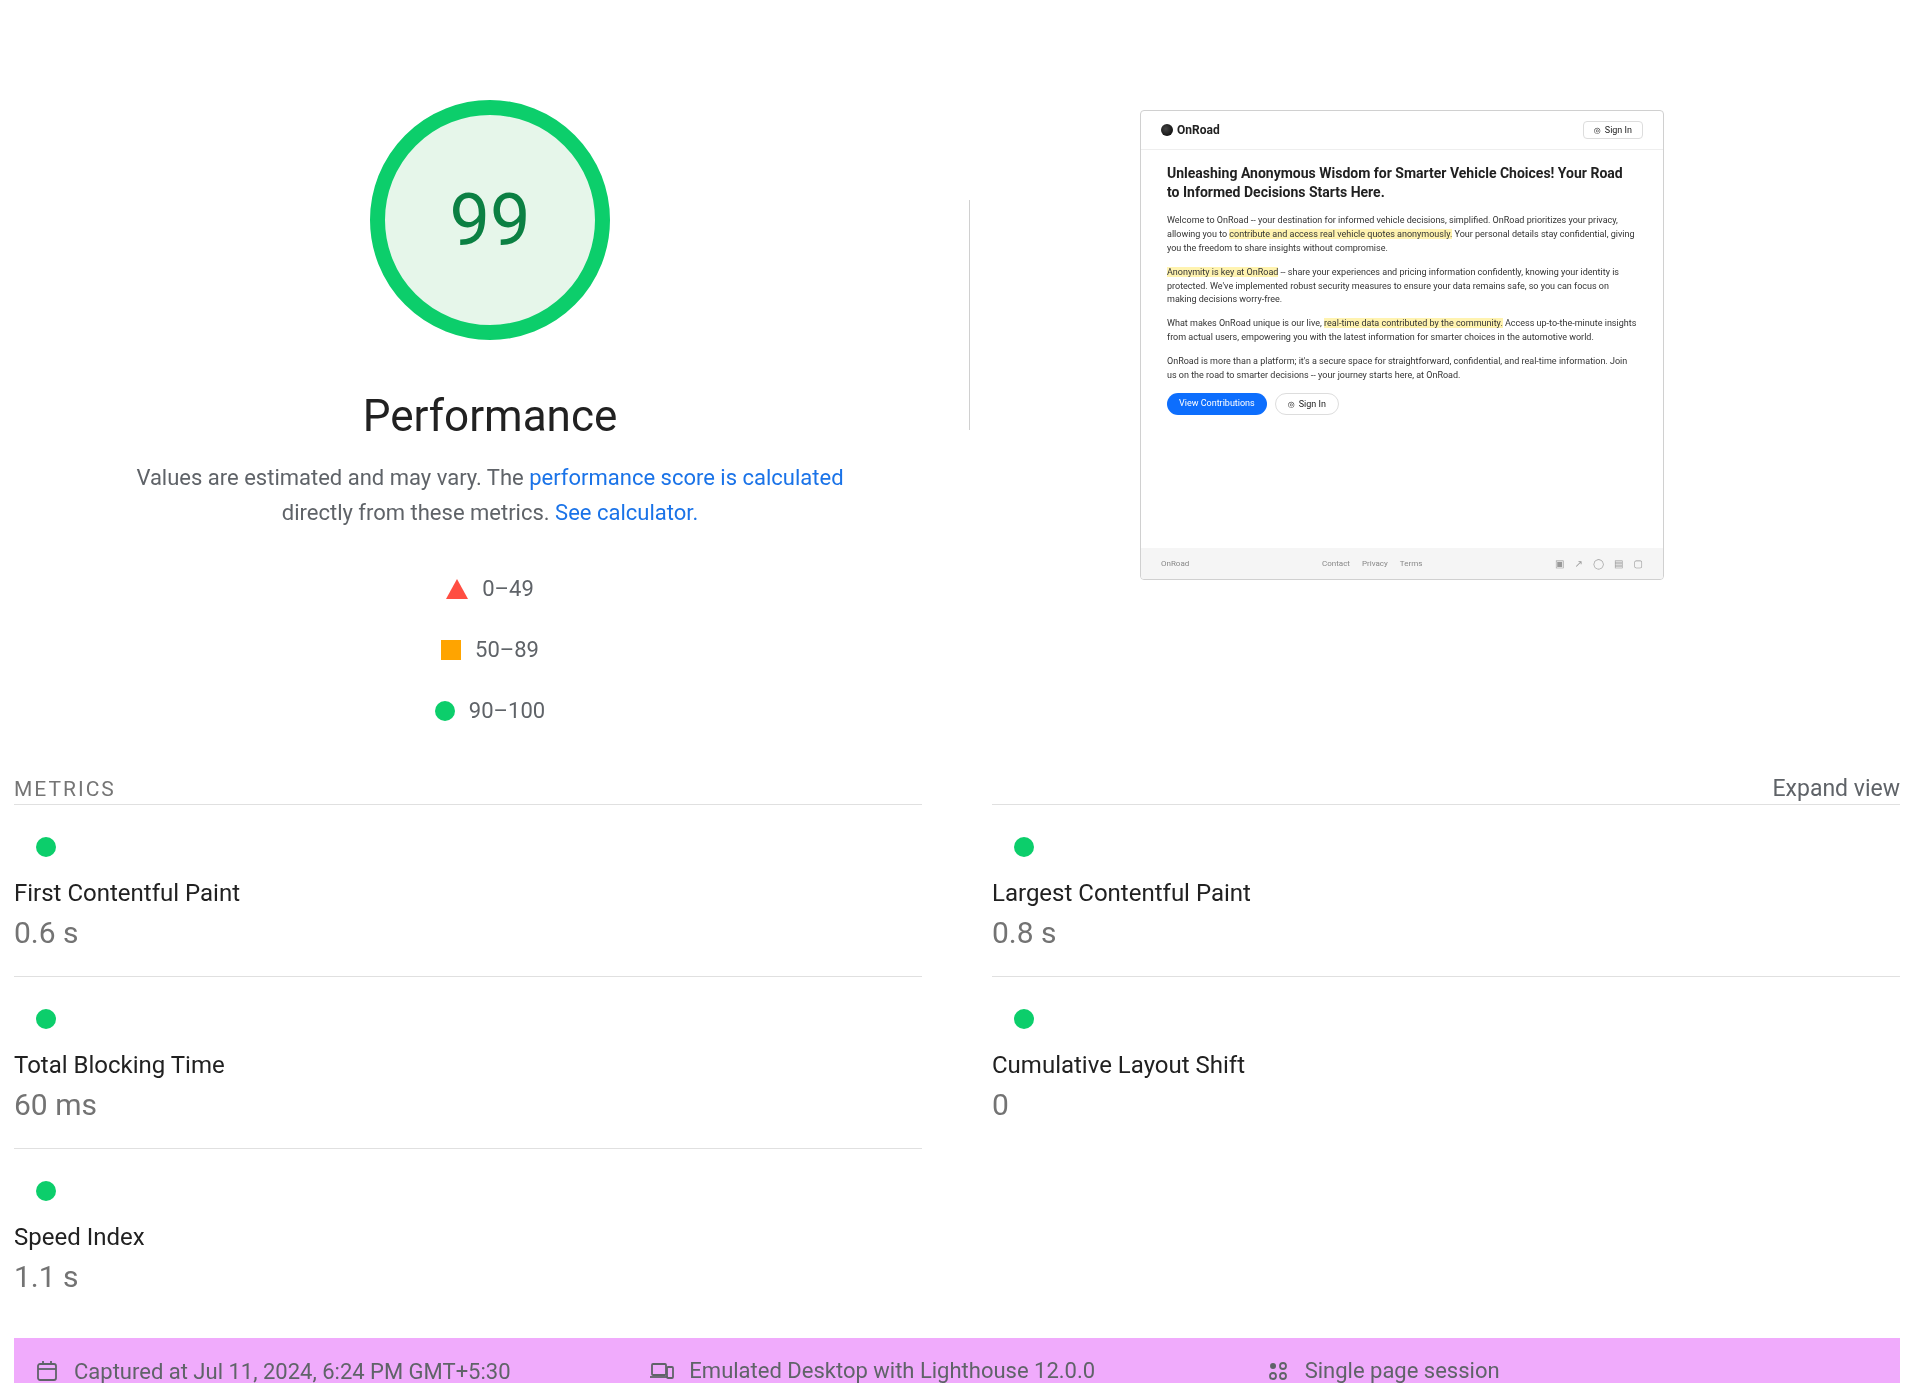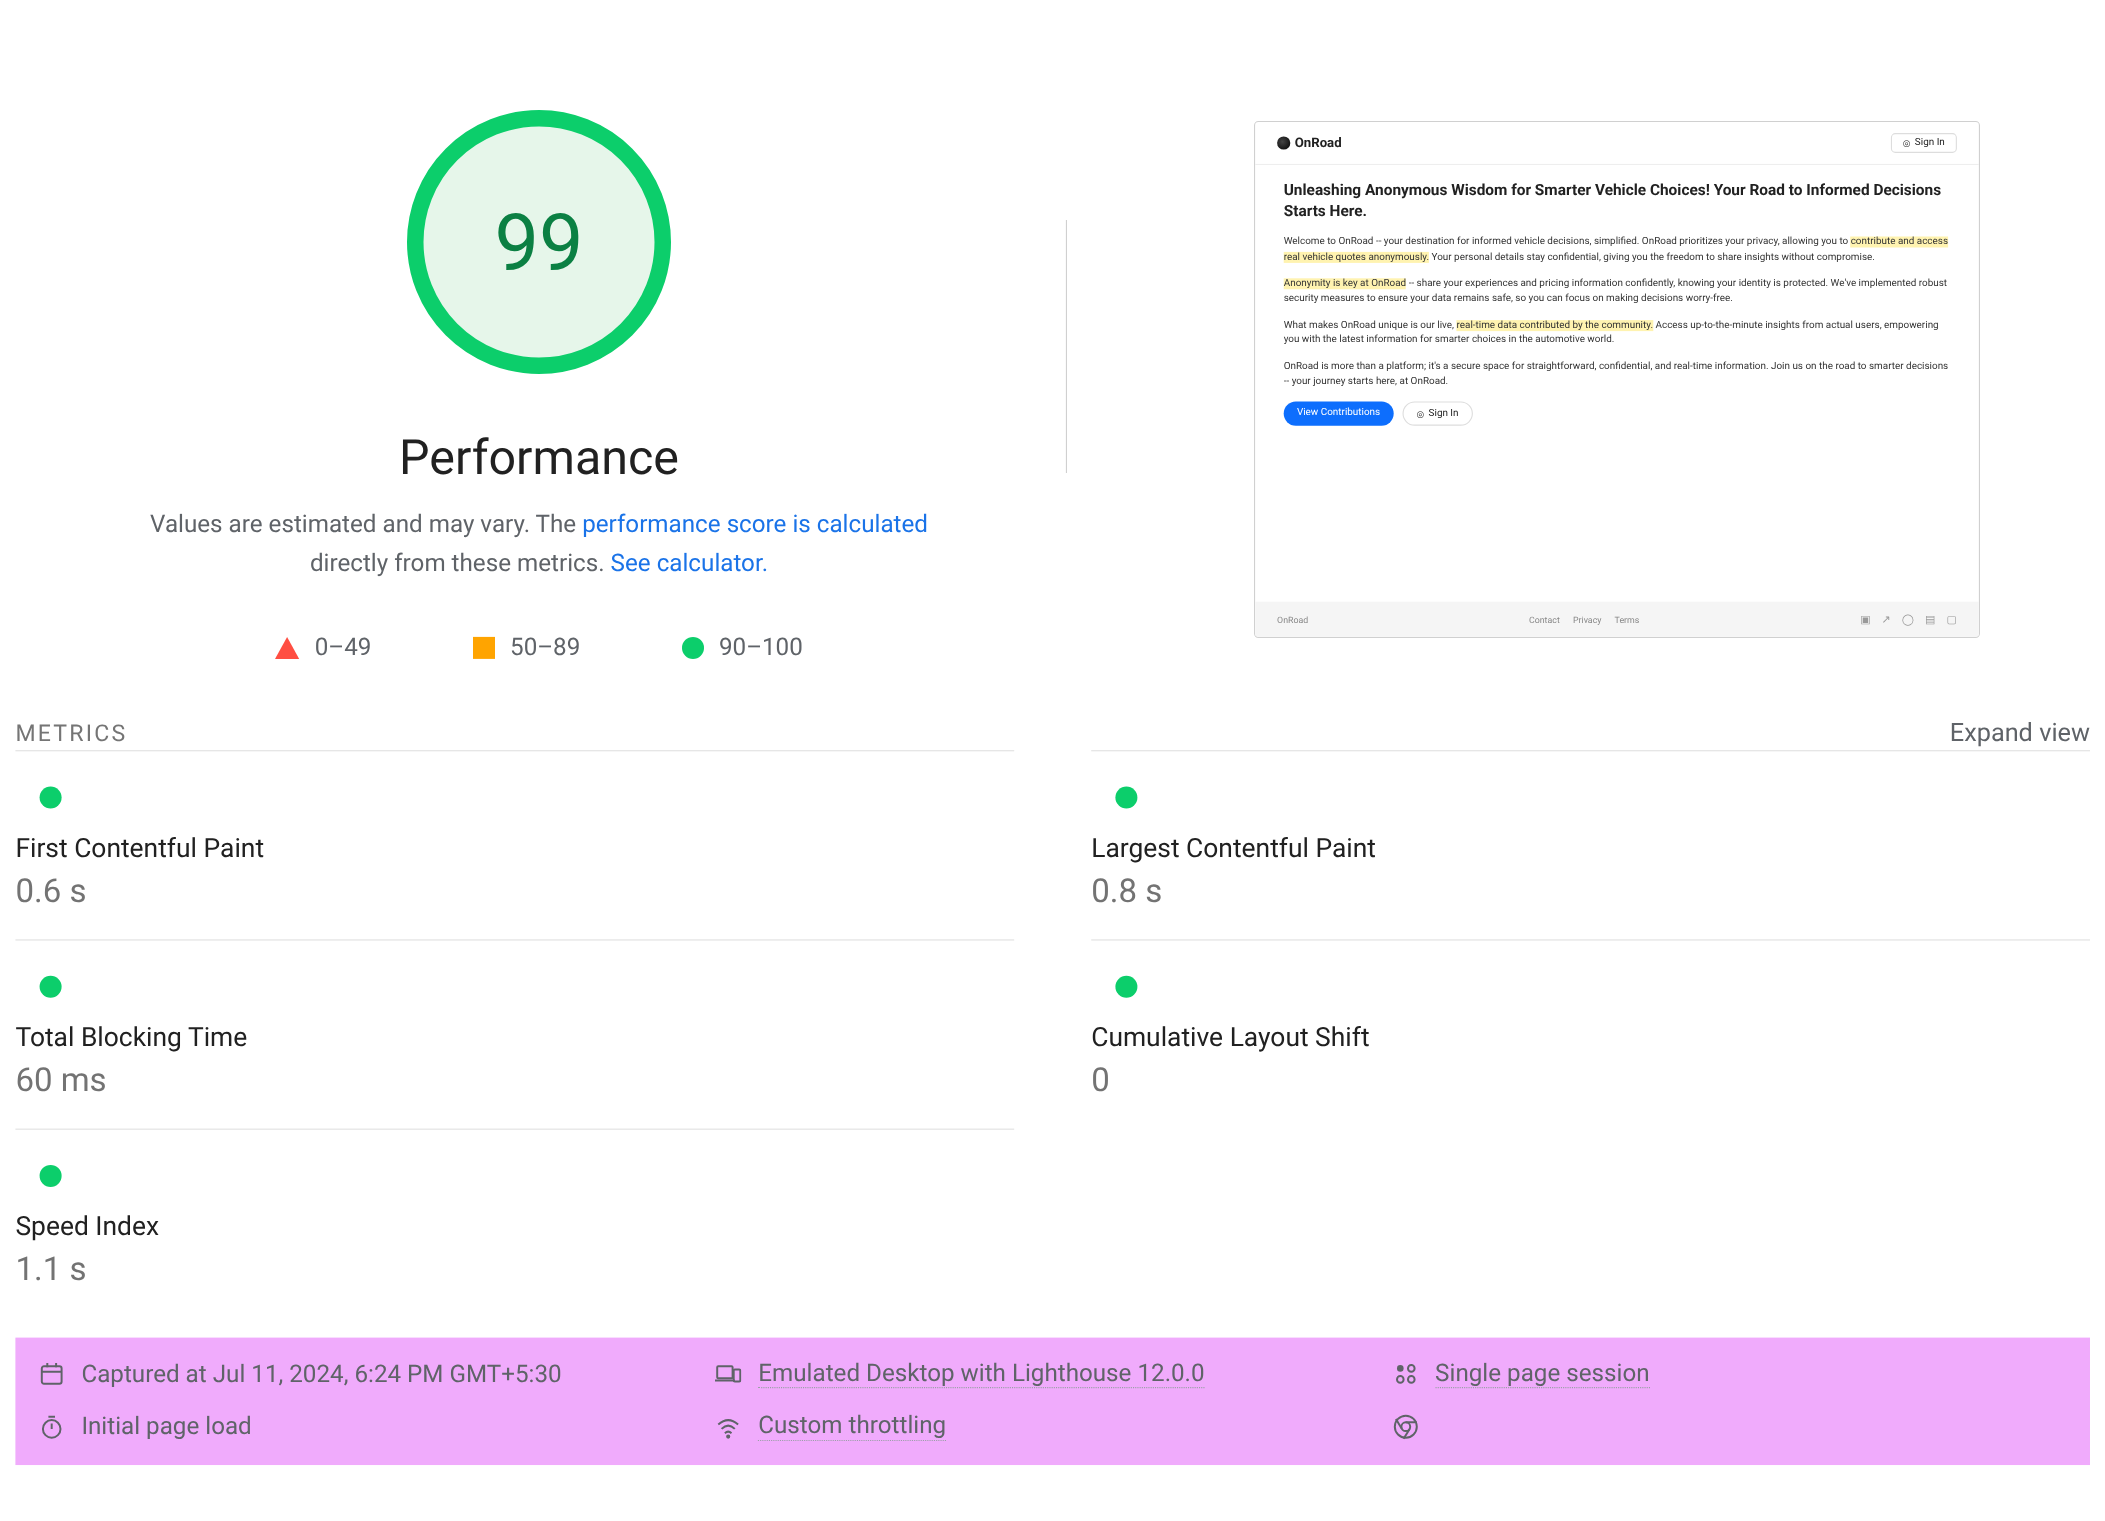--- a/index.html
+++ b/index.html
@@ -17,35 +17,35 @@
   .gauge-circle {
     width: 240px; height: 240px; border-radius: 50%;
     background: #E6F6EA;
     border: 15px solid #0CCE6B;
     display: flex; align-items: center; justify-content: center;
   }
   .gauge-score { font-size: 72px; font-weight: 400; color: #0b8043; }
   .perf-title { font-size: 44px; font-weight: 400; margin-top: 50px; color: #212121; }
   .perf-desc { font-size: 22px; color: #5f6368; text-align: center; margin-top: 18px; line-height: 1.6; max-width: 760px; }
   .perf-desc a { color: #1a73e8; text-decoration: none; }
-  .legend { display: flex; gap: 92px; margin-top: 46px; align-items: center; }
+  .legend { display: flex; gap: 36px; margin-top: 46px; align-items: center; flex-direction: column; }
   .legend-item { display: flex; align-items: center; gap: 14px; font-size: 22px; color: #5f6368; }
   .triangle {
     width: 0; height: 0;
     border-left: 11px solid transparent;
     border-right: 11px solid transparent;
     border-bottom: 20px solid #FF4E42;
   }
   .square { width: 20px; height: 20px; background: #FFA400; }
   .circle-green { width: 20px; height: 20px; border-radius: 50%; background: #0CCE6B; }
   .divider { position: absolute; right: 0; top: 100px; width: 1px; height: 230px; background: #d0d0d0; }
 
   .right-panel { flex: 1; padding-left: 170px; padding-top: 10px; }
   .screenshot-frame {
-    width: 660px; height: 470px;
+    width: 524px; height: 470px;
     border: 1px solid #d0d0d0; border-radius: 4px;
     background: #fff;
     display: flex; flex-direction: column;
     font-size: 9px;
     overflow: hidden;
   }
   .ss-header {
     display: flex; justify-content: space-between; align-items: center;
     padding: 10px 20px; border-bottom: 1px solid #eee;
   }

